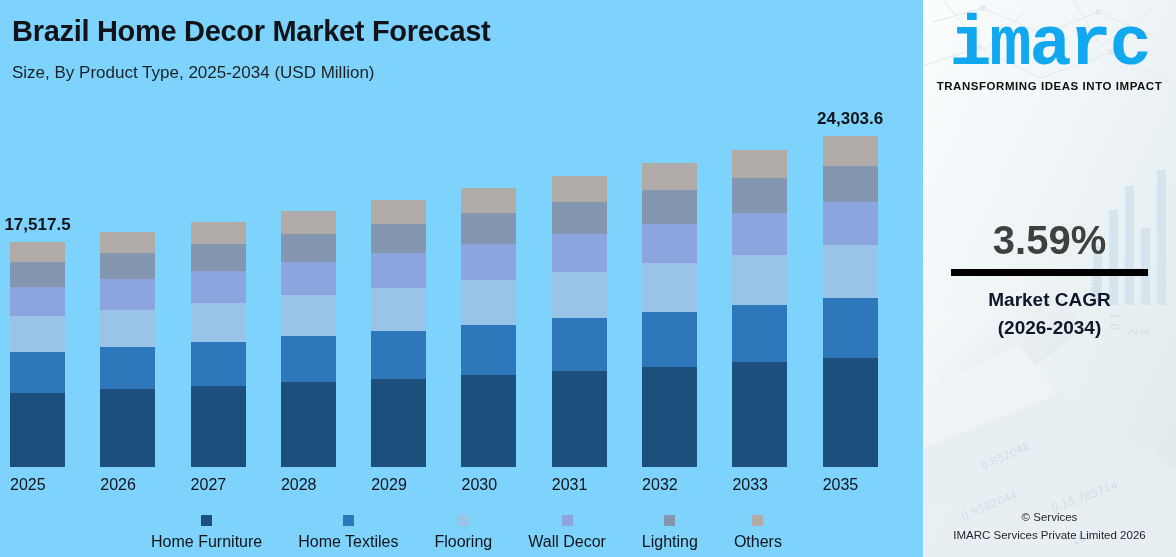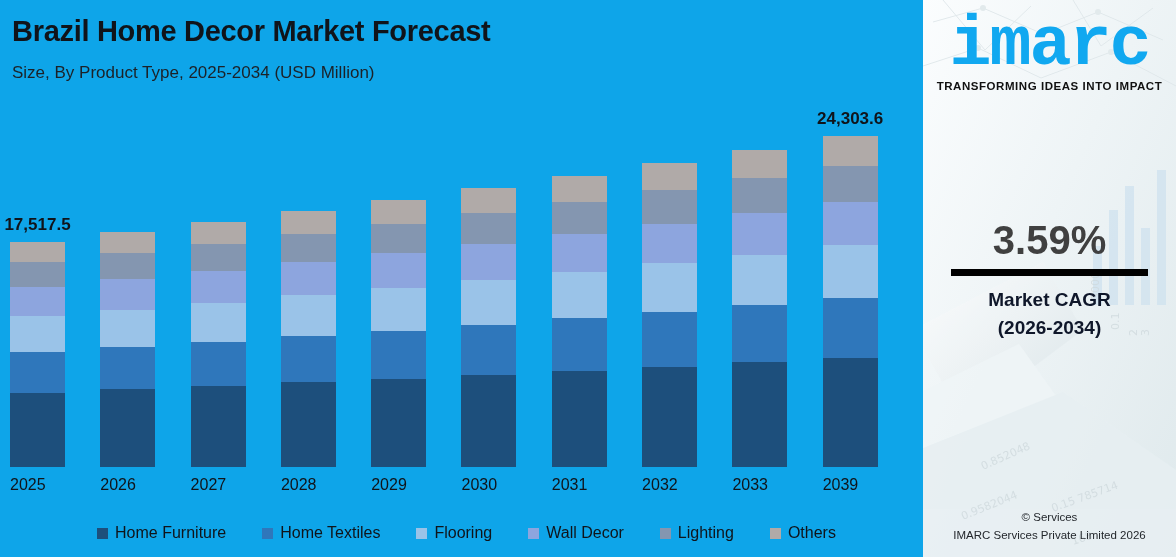--- a/index.html
+++ b/index.html
@@ -12,21 +12,21 @@
     position: relative;
     width: 1176px; height: 557px;
     display: flex;
     background: #dde4f0;
   }
 
   
   #chart-panel {
     position: relative;
     width: 923px; height: 557px;
-    background: #0ea5e9;
+    background: #7dd3fc;
     flex: 0 0 923px;
   }
   #title-block { position: absolute; left: 12px; top: 16px; }
   #chart-title {
     font-size: 29px; font-weight: bold; color: #10141a;
     letter-spacing: -0.3px; line-height: 1.1;
   }
   #chart-subtitle {
     font-size: 17px; color: #1c2127; margin-top: 16px; line-height: 1.1;
   }
@@ -99,20 +99,21 @@
     gap: 36px;
     padding-left: 10px;
   }
   .legend-item {
     display: flex;
     align-items: center;
     gap: 7px;
     font-size: 16px;
     color: #10141a;
     white-space: nowrap;
+    flex-direction: column;
   }
   .legend-swatch {
     width: 11px; height: 11px;
     display: inline-block;
     flex: 0 0 11px;
   }
 
   
   #brand-panel {
     position: relative;
@@ -300,21 +301,21 @@
     <div id="xaxis">
         <div class="xtick">2025</div>
         <div class="xtick">2026</div>
         <div class="xtick">2027</div>
         <div class="xtick">2028</div>
         <div class="xtick">2029</div>
         <div class="xtick">2030</div>
         <div class="xtick">2031</div>
         <div class="xtick">2032</div>
         <div class="xtick">2033</div>
-        <div class="xtick">2039</div>
+        <div class="xtick">2035</div>
       </div>
 
     <div id="legend">
         <div class="legend-item">
           <span class="legend-swatch" style="background: rgb(29, 79, 124);"></span>
           <span>Home Furniture</span>
         </div>
         <div class="legend-item">
           <span class="legend-swatch" style="background: rgb(47, 119, 187);"></span>
           <span>Home Textiles</span>

